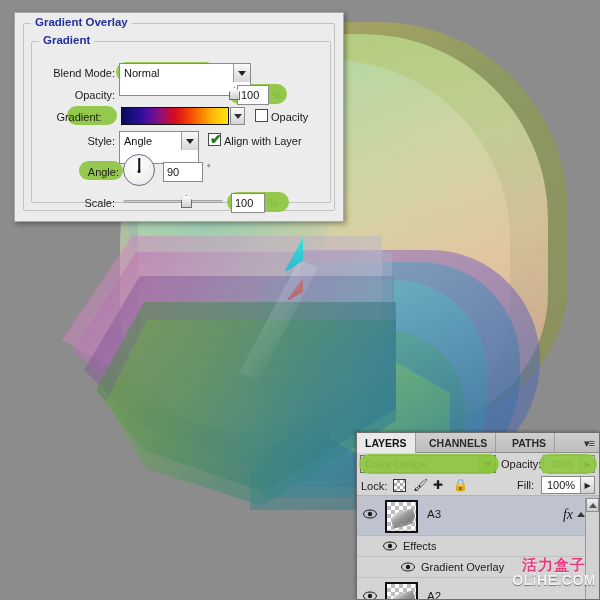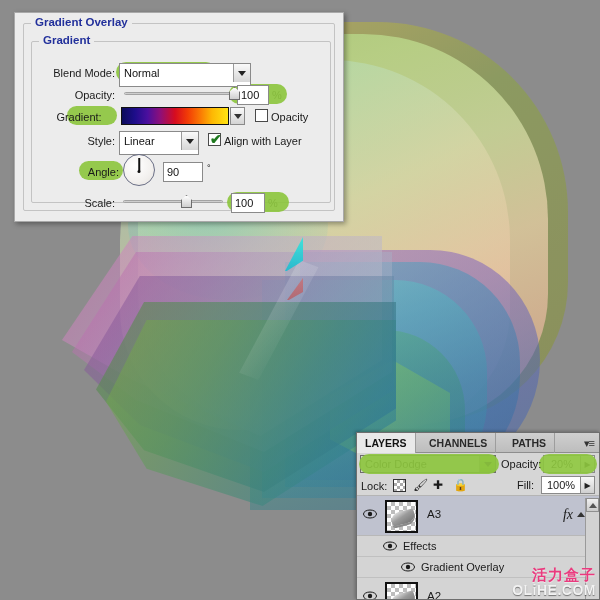--- a/index.html
+++ b/index.html
@@ -161,21 +161,21 @@
     opacity:.92; z-index:1;
   }
   .hl.round{ border-radius:12px; }
 
   .field{
     position:absolute; background:#fff; border:1px solid #8a8a8a;
     height:20px; line-height:18px; font-size:11px; padding:0 3px;
     z-index:2;
   }
   .combo{
-    position:absolute; height:24px; background:#fff;
+    position:absolute; height:33px; background:#fff;
     border:1px solid #8a8a8a; z-index:2;
   }
   .combo .txt{
     position:absolute; left:4px; top:0; line-height:19px; font-size:11px;
   }
   .combo .arrow{
     position:absolute; right:0; top:0; width:17px; height:18px;
     background:linear-gradient(180deg,#fafafa,#d6d6d6);
     border-left:1px solid #9a9a9a;
     display:flex; align-items:center; justify-content:center;
@@ -331,21 +331,21 @@
   }
   .scroll-up{
     position:absolute; left:0; top:0; width:13px; height:14px;
     background:linear-gradient(180deg,#f0f0f0,#cacaca);
     border:1px solid #8f8f8f;
     display:flex;align-items:center;justify-content:center;
   }
 
   
   #watermark{
-    position:absolute; right:4px; bottom:2px; text-align:right;
+    position:absolute; right:4px; bottom:12px; text-align:center;
     line-height:1.05; z-index:40; pointer-events:none;
   }
   #wm-cn{ font-size:15px; font-weight:bold; color:#ea3a7e;
           font-family:"DejaVu Sans", sans-serif; letter-spacing:1px;
           text-shadow:0 1px 0 rgba(255,255,255,.5);}
   #wm-en{ font-size:14px; font-weight:bold; color:#f2f2f2;
           letter-spacing:.5px; text-shadow:0 1px 1px rgba(0,0,0,.45);}
 </style>
 </head>
 <body>
@@ -401,21 +401,21 @@
   <div class="lbl" style="left:28px; top:94px; width:72px; z-index:2;text-align:center;">Gradient:</div>
   <div class="gradient-bar" style="left:106px; top:94px; width:108px;"></div>
   <div class="gb-arrow" style="left:215px; top:94px;">
     <i class="chev" style="border-top-color:#333;"></i>
   </div>
   <div class="checkbox" style="left:240px; top:96px;"></div>
   <div class="lbl" style="left:256px; top:94px; width:60px; text-align:left;">Opacity</div>
 
   <div class="lbl" style="left:28px; top:118px; width:72px;">Style:</div>
   <div class="combo" style="left:104px; top:118px; width:80px;">
-    <span class="txt">Linear</span>
+    <span class="txt">Angle</span>
     <span class="arrow">
         <i class="chev"></i>
       </span>
   </div>
   <div class="checkbox" style="left:193px; top:120px;">
     <span class="check-mark">✔</span>
   </div>
   <div class="lbl" style="left:209px; top:118px; width:100px; text-align:left;">Align with Layer</div>
 
   <div class="hl round" style="left:64px; top:148px; width:44px; height:19px;"></div>

